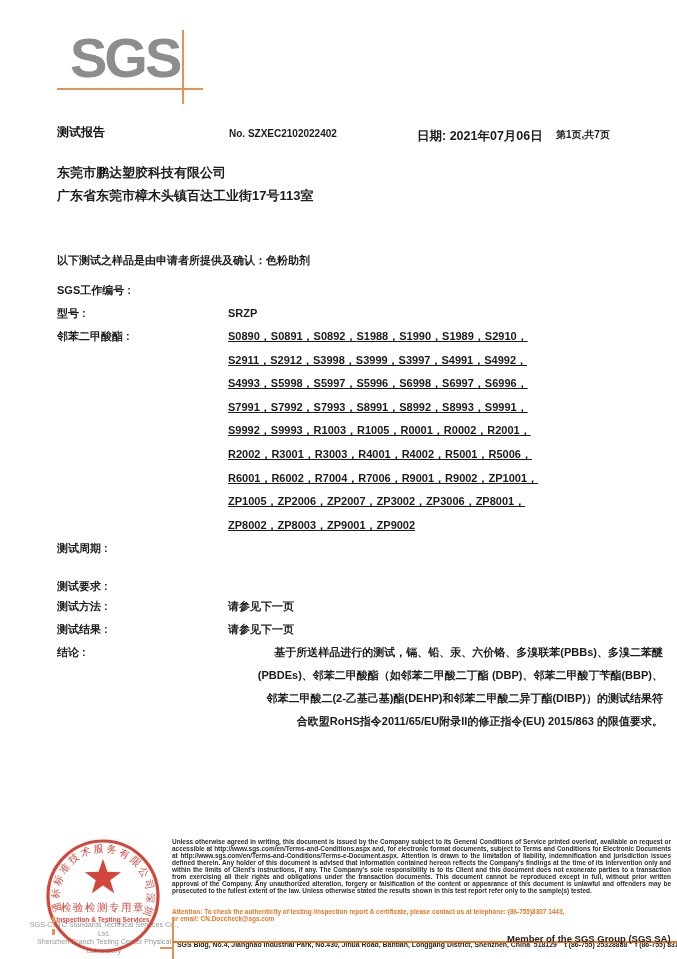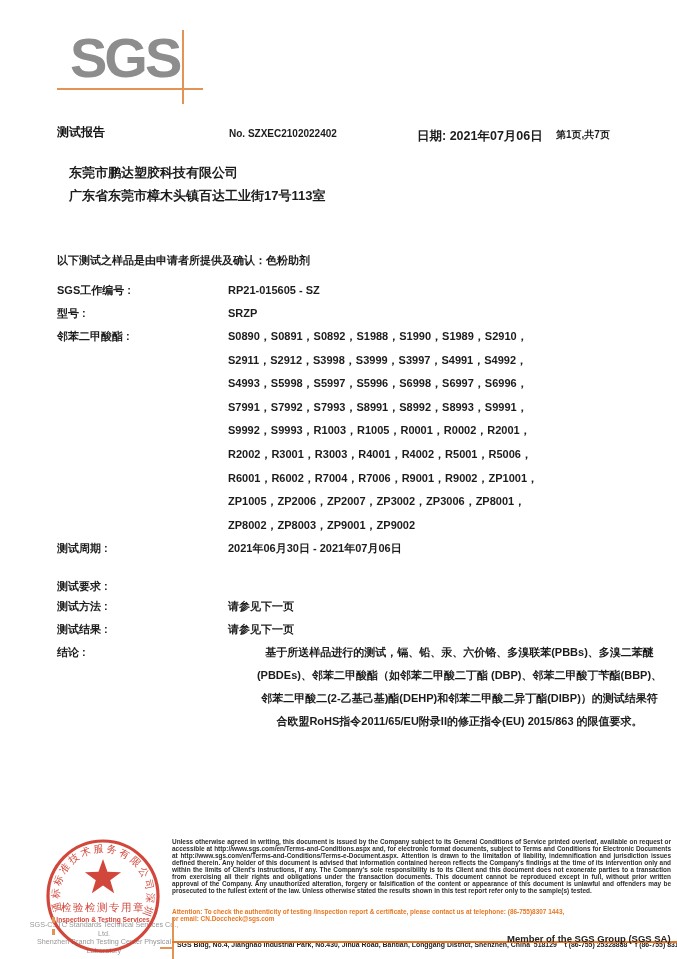--- a/index.html
+++ b/index.html
@@ -12,32 +12,32 @@
   .logo-hline{position:absolute;left:57px;top:88px;width:146px;height:2px;background:#e29455;}
   .logo-vline{position:absolute;left:182px;top:30px;width:2px;height:74px;background:#e29455;}
 
   
   .doc-title{position:absolute;left:57px;top:124px;font-size:12px;font-weight:bold;color:#111;}
   .report-no{position:absolute;left:229px;top:128px;font-size:10px;font-weight:600;}
   .report-date{position:absolute;left:417px;top:128px;font-size:12.5px;font-weight:600;}
   .page-info{position:absolute;left:556px;top:128px;font-size:10px;font-weight:600;}
 
   
-  .applicant{position:absolute;left:69px;top:161px;font-size:13px;font-weight:600;line-height:23px;}
+  .applicant{position:absolute;left:57px;top:161px;font-size:13px;font-weight:600;line-height:23px;}
 
   
   .info{position:absolute;left:57px;top:251px;width:606px;font-size:11px;font-weight:600;}
   .statement{margin-bottom:9px;line-height:19px;}
   .row{display:flex;align-items:flex-start;}
   .row .lbl{width:171px;flex:none;line-height:23px;}
   .row .val{flex:1;line-height:23px;}
   .row.tall .lbl,.row.tall .val{line-height:23.6px;}
   .row.tight .lbl,.row.tight .val{line-height:17px;margin-top:18px;}
-  .refline{line-height:23.6px;white-space:nowrap;}
-  .conclusion-val{line-height:17.3px;text-align:center;margin-left:28px;}
+  .refline{line-height:23.6px;white-space:nowrap;text-decoration:underline;}
+  .conclusion-val{line-height:17.3px;text-align:right;margin-left:28px;}
 
   
   .footer{position:absolute;left:0;top:833px;width:677px;height:126px;}
   .lab-lines{position:absolute;left:24px;top:88px;width:160px;text-align:center;
     font-size:7.2px;color:#979797;line-height:8.6px;}
   .stamp{position:absolute;left:38px;top:-2px;opacity:.93;}
 
   .disclaimer{position:absolute;left:172px;top:6px;width:499px;font-size:6.45px;
     line-height:6.95px;color:#2e2e2e;text-align:justify;font-weight:600;}
   .attention{position:absolute;left:172px;top:75px;width:499px;font-size:6.45px;line-height:7px;
@@ -67,21 +67,20 @@
   <div class="applicant">
     <div>东莞市鹏达塑胶科技有限公司</div>
     <div>广东省东莞市樟木头镇百达工业街17号113室</div>
   </div>
 
   <div class="info">
     <div class="statement">以下测试之样品是由申请者所提供及确认：色粉助剂</div>
 
     <div class="row">
       <div class="lbl">SGS工作编号 :</div>
-      <div class="val">RP21-015605 - SZ</div>
     </div>
 
     <div class="row">
       <div class="lbl">型号 :</div>
       <div class="val">SRZP</div>
     </div>
 
     <div class="row tall">
       <div class="lbl">邻苯二甲酸酯 :</div>
       <div class="val">
@@ -93,21 +92,20 @@
         <div class="refline">R2002，R3001，R3003，R4001，R4002，R5001，R5006，</div>
         <div class="refline">R6001，R6002，R7004，R7006，R9001，R9002，ZP1001，</div>
         <div class="refline">ZP1005，ZP2006，ZP2007，ZP3002，ZP3006，ZP8001，</div>
         <div class="refline">ZP8002，ZP8003，ZP9001，ZP9002</div>
       </div>
     </div>
 
 
     <div class="row">
       <div class="lbl">测试周期 :</div>
-      <div class="val">2021年06月30日 - 2021年07月06日</div>
     </div>
 
     <div class="row tight">
       <div class="lbl">测试要求 :</div>
     </div>
 
     <div class="row">
       <div class="lbl">测试方法 :</div>
       <div class="val">请参见下一页</div>
     </div>

